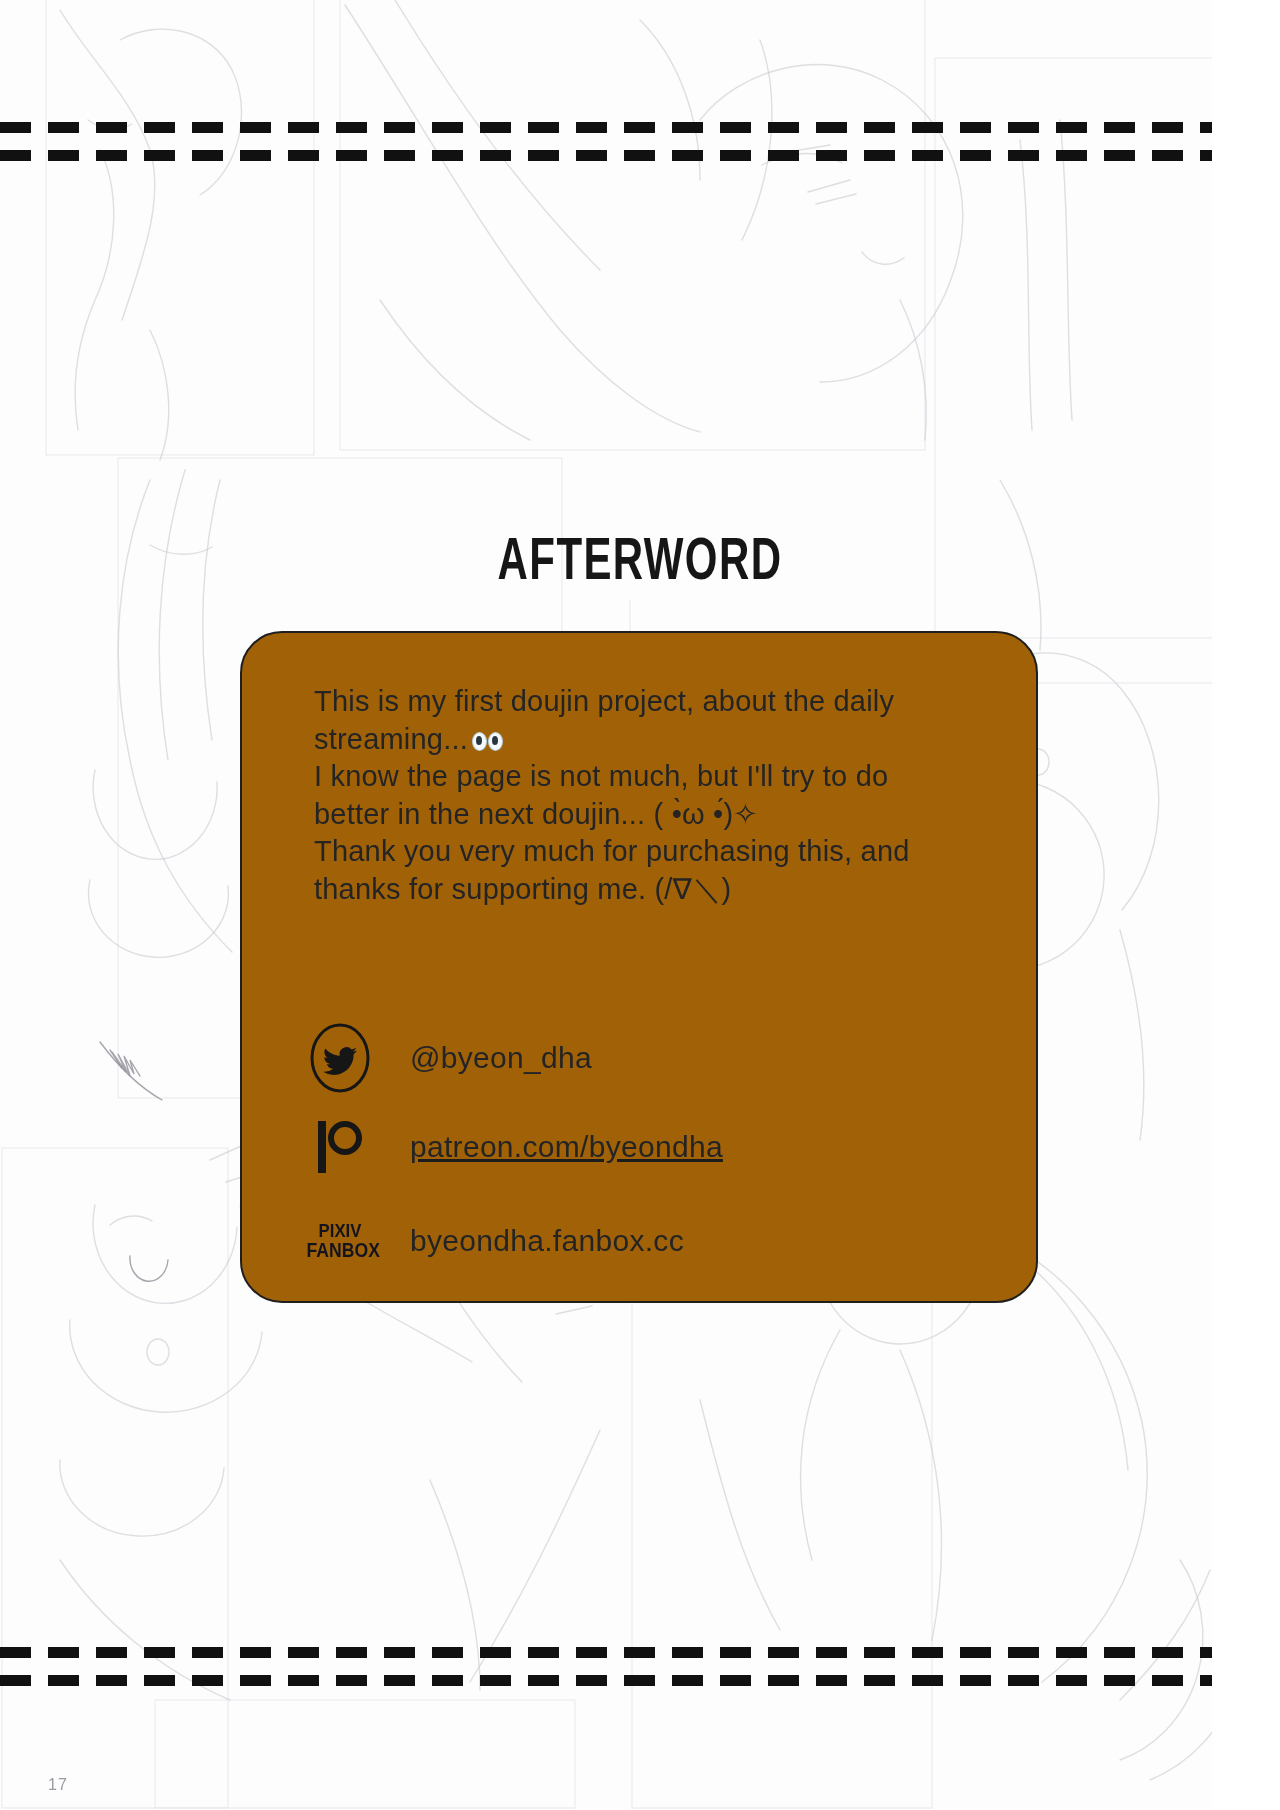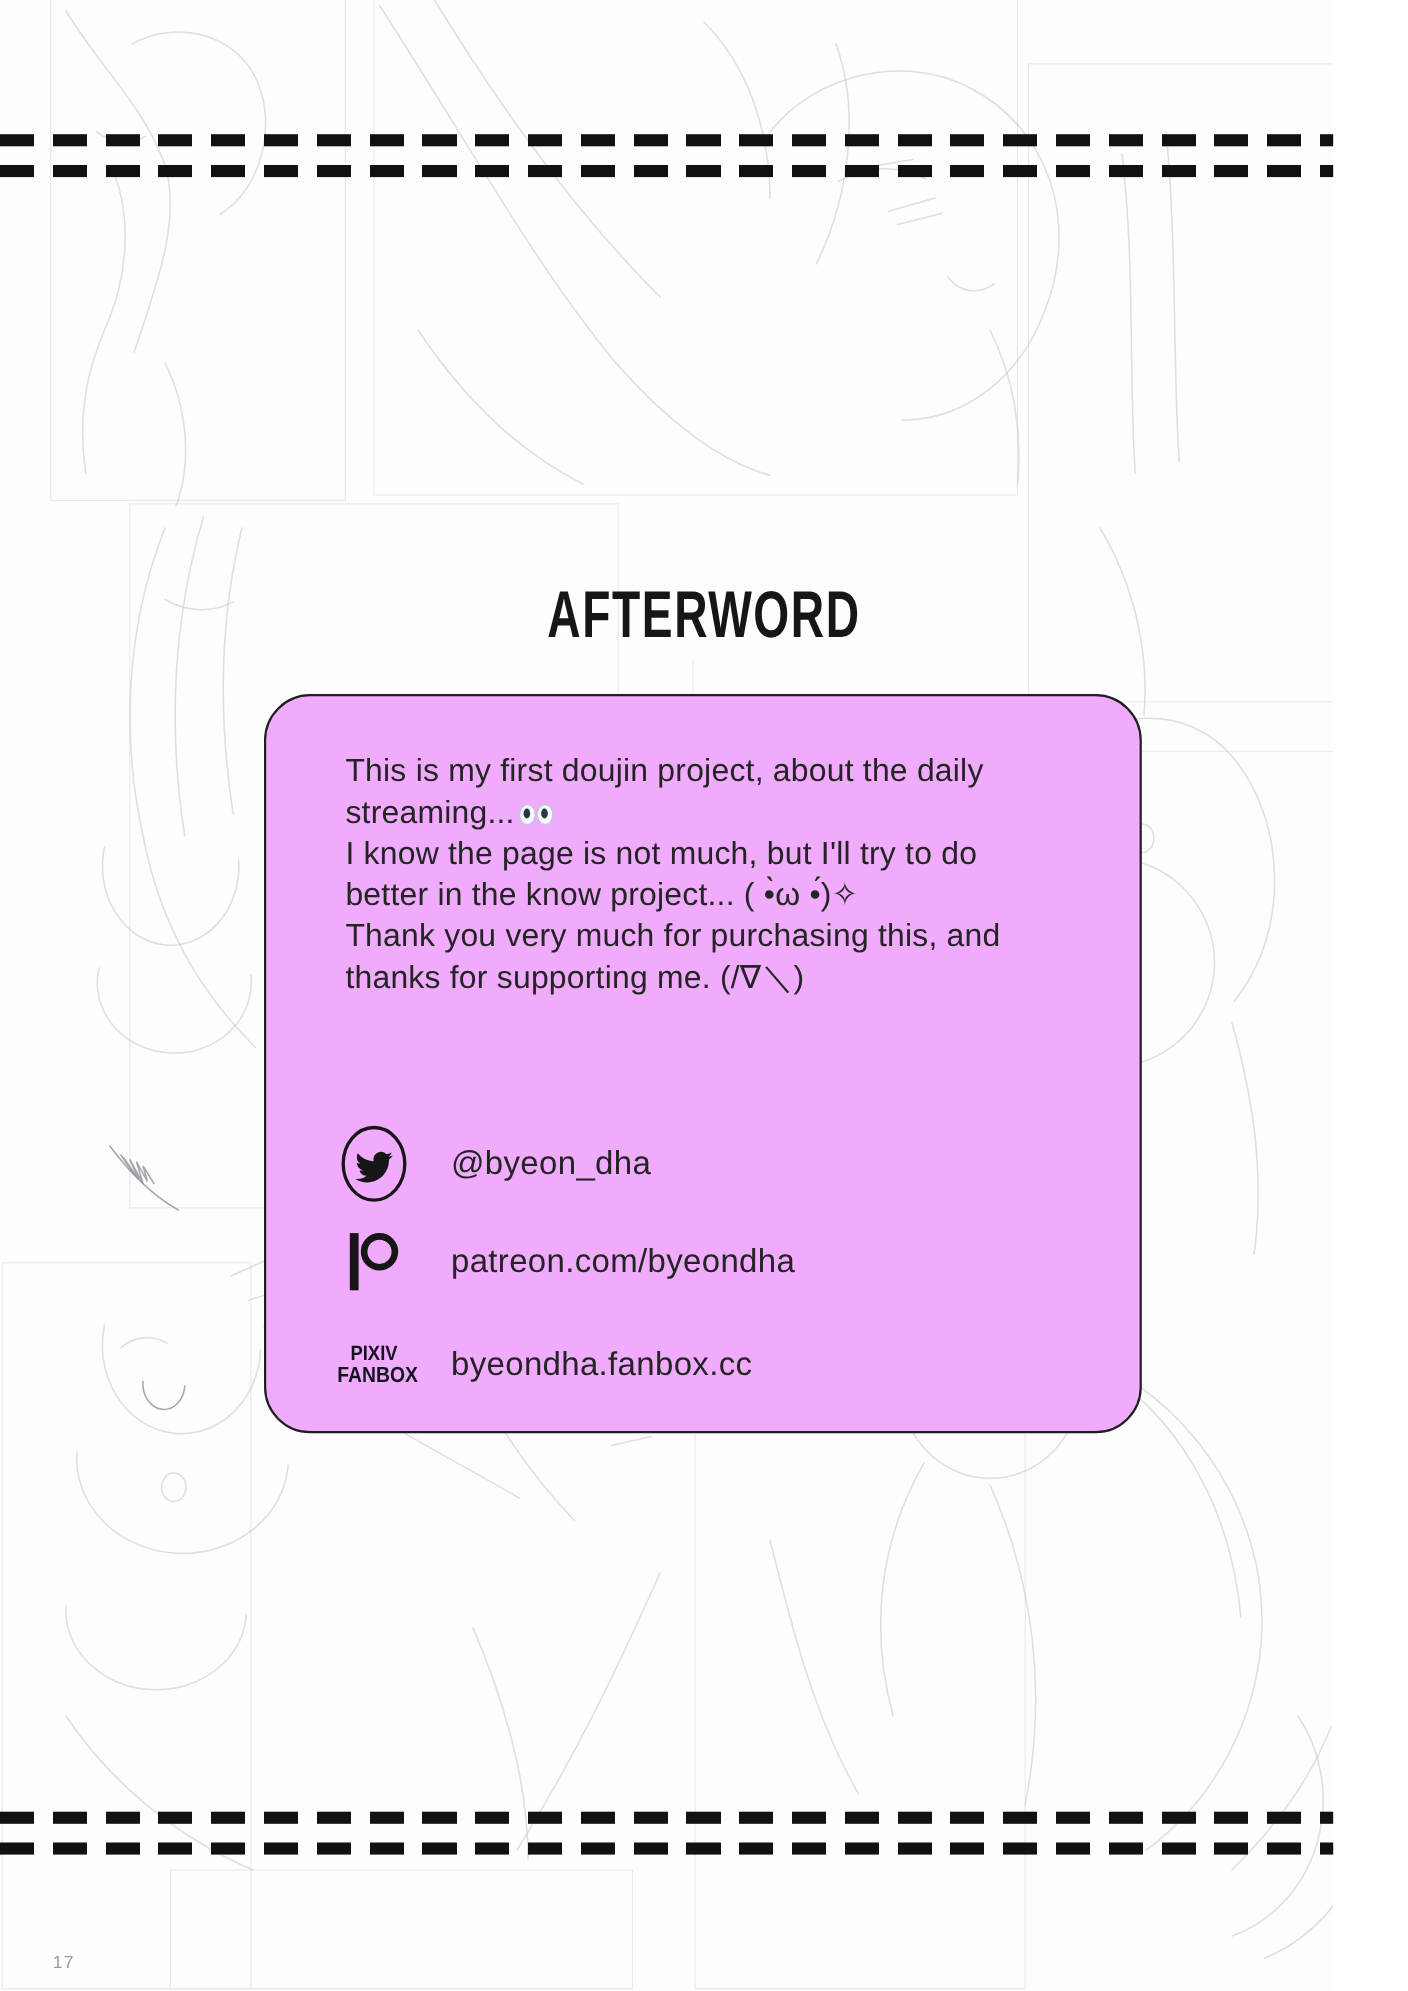--- a/index.html
+++ b/index.html
@@ -29,21 +29,21 @@
   .title{
     position:absolute;left:0;top:524px;width:1280px;
     text-align:center;
     font-size:60px;font-weight:700;letter-spacing:2px;
     transform:scaleX(0.70);
     color:#161616;
   }
 
   .afterword-box{
     position:absolute;left:240px;top:631px;width:798px;height:672px;
-    background:#f0abfc;
+    background:#a16207;
     border:2.5px solid #1f1f1f;
     border-radius:42px;
     box-sizing:border-box;
   }
   .para{
     position:absolute;left:72px;top:50px;width:700px;
     font-size:29px;line-height:37.5px;color:#242424;letter-spacing:.2px;
   }
   .para .line{white-space:nowrap;}
 
@@ -58,21 +58,21 @@
   }
 
   .social-row{position:absolute;left:60px;display:flex;align-items:center;}
   .social-row .icon-cell{
     width:76px;display:flex;justify-content:center;align-items:center;flex:none;
   }
   .social-row .label{
     margin-left:32px;font-size:30px;color:#242424;letter-spacing:.3px;white-space:nowrap;
   }
   .row-twitter{top:388px;height:74px;}
-  .row-patreon{top:484px;height:60px;}
+  .row-patreon{top:484px;height:60px;text-decoration:underline;}
   .row-fanbox{top:568px;height:80px;}
 
   .fanbox-logo{
     position:relative;width:76px;text-align:center;line-height:1.02;
     font-weight:800;color:#14141f;transform:scaleX(0.88);
   }
   .fanbox-logo .l1{font-size:19px;}
   .fanbox-logo .l2{font-size:20px;}
 
   .page-number{
@@ -180,21 +180,21 @@
         <span>streaming...</span><span class="emoji-eyes">
             <span class="eye">
               <span class="pupil"></span>
             </span>
             <span class="eye">
               <span class="pupil"></span>
             </span>
           </span>
       </div>
       <div class="line">I know the page is not much, but I'll try to do</div>
-      <div class="line">better in the know project... ( •̀ω •́)✧</div>
+      <div class="line">better in the next doujin... ( •̀ω •́)✧</div>
       <div class="line">Thank you very much for purchasing this, and</div>
       <div class="line">thanks for supporting me. (/∇＼)</div>
     </div>
 
     <div class="social-row row-twitter">
       <div class="icon-cell">
         <svg width="62" height="72" viewBox="0 0 62 72" xmlns="http://www.w3.org/2000/svg">
           <ellipse cx="31" cy="36" rx="28" ry="33" fill="none" stroke="#161616" stroke-width="3"></ellipse>
           <g transform="translate(14,22) scale(1.42)">
             <path fill="#161616" d="M23.953 4.57a10 10 0 01-2.825.775 4.958 4.958 0 002.163-2.723c-.951.555-2.005.959-3.127 1.184a4.92 4.92 0 00-8.384 4.482C7.69 8.095 4.067 6.13 1.64 3.162a4.822 4.822 0 00-.666 2.475c0 1.71.87 3.213 2.188 4.096a4.904 4.904 0 01-2.228-.616v.06a4.923 4.923 0 003.946 4.827 4.996 4.996 0 01-2.212.085 4.936 4.936 0 004.604 3.417 9.867 9.867 0 01-6.102 2.105c-.39 0-.779-.023-1.17-.067a13.995 13.995 0 007.557 2.209c9.053 0 13.998-7.496 13.998-13.985 0-.21 0-.42-.015-.63A9.935 9.935 0 0024 4.59z"></path>

